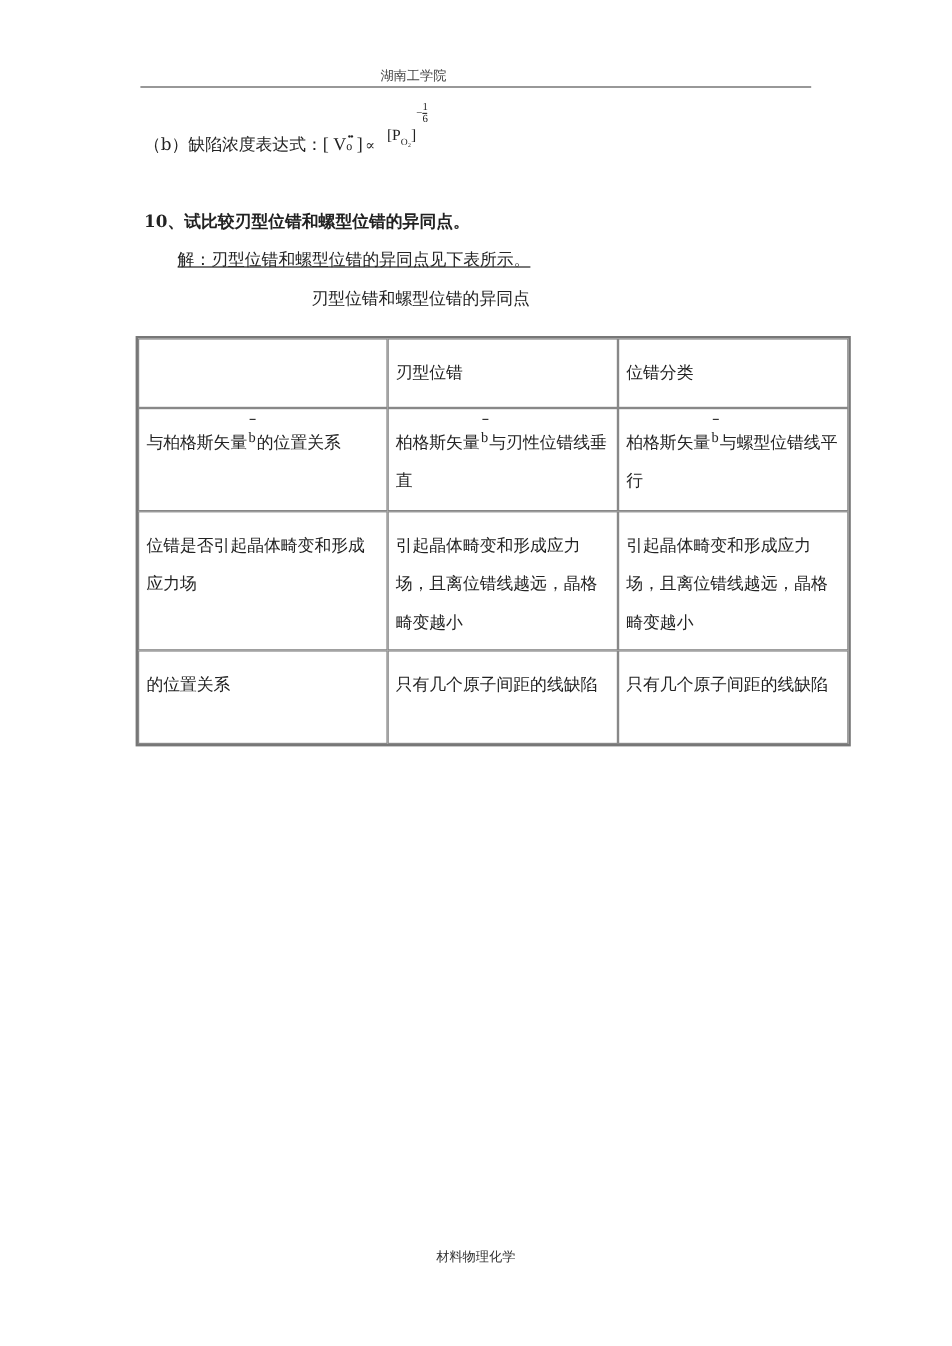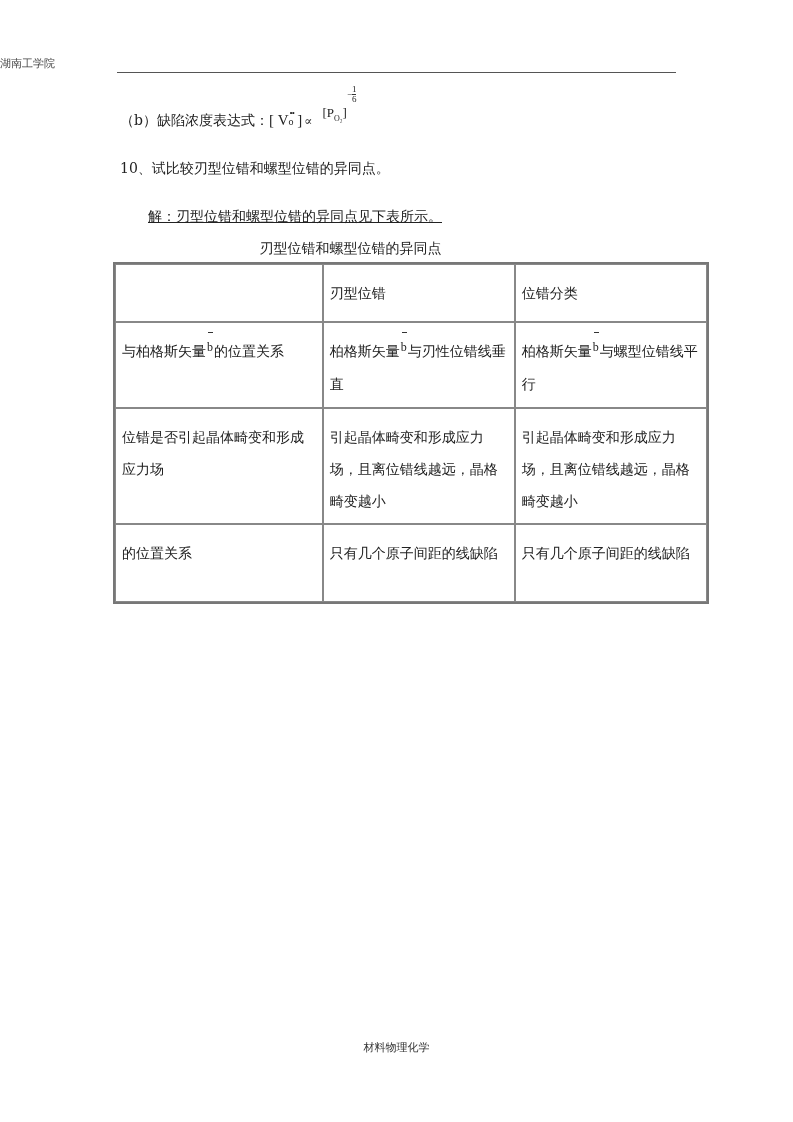--- a/index.html
+++ b/index.html
@@ -1,32 +1,32 @@
 <!DOCTYPE html>
 <html><head>
 <meta charset="utf-8">
 <style>
   html, body { margin: 0; padding: 0; background: #ffffff; }
   body { width: 793px; height: 1122px; position: relative; overflow: hidden;
          font-family: "DejaVu Serif", "Liberation Serif", serif; color: #222; }
-  .header-title { position: absolute; top: 56px; left: 0; width: 689px; text-align: left;
+  .header-title { position: absolute; top: 56px; left: 0; width: 689px; text-align: center;
                   font-size: 11px; color: #444; font-family: Liberation Serif, serif; }
   .header-rule { position: absolute; top: 72px; left: 117px; width: 559px; height: 0;
                  border-top: 1.5px solid #555; }
   .line { position: absolute; font-size: 14px; white-space: nowrap; color: #222; }
   .formula { position: absolute; top: 112px; left: 120px; font-size: 14px; white-space: nowrap; }
   .formula .v { font-family: "Liberation Serif", serif; font-size: 15px; }
   .formula .sub0 { position: relative; font-size: 10px; }
   .formula .dots { position: absolute; top: -8px; left: 1px; font-size: 9px; letter-spacing: -1px; }
   .formula .prop { font-size: 12px; margin-left: 2px; }
   .formula .po2 { position: relative; top: -8px; margin-left: 10px; font-family: "Liberation Serif", serif; font-size: 13px; }
   .formula .po2 sub { font-size: 8px; }
   .formula .exp { position: absolute; top: -20px; font-size: 9px; line-height: 9px; text-align: center; }
   .caption { position: absolute; top: 240px; left: 0; width: 701px; text-align: center; font-size: 14px; }
-  table.cmp { position: absolute; top: 262px; left: 113px; width: 596px; border-collapse: separate;
+  table.cmp { position: absolute; top: 280px; left: 113px; width: 596px; border-collapse: separate;
               border-spacing: 0; border: 2px solid #777; }
   table.cmp td { border: 1px solid #888; box-shadow: inset 0 0 0 1px #fff; vertical-align: top;
                  font-size: 14px; line-height: 32px; padding: 12px 6px 6px 6px; color: #222; }
   table.cmp td.c0 { width: 196px; margin-top: 48px; }
   table.cmp td.c1 { width: 180px; }
   table.cmp td.c2 { width: 180px; }
   .b-vec { display: inline-block; position: relative; font-family: "Liberation Serif", serif;
            font-size: 12px; top: -5px; margin: 0 1px; }
   .b-vec::before { content: ""; position: absolute; top: 1px; left: 1px; width: 5px; border-top: 1px solid #333; }
   .footer { position: absolute; top: 1040px; left: 0; width: 793px; text-align: center; font-size: 11px; color: #333; }
@@ -34,21 +34,21 @@
 </head>
 <body>
 
 <div class="header-title">湖南工学院</div>
 <div class="header-rule"></div>
 
 <div class="formula">
   <span>（b）缺陷浓度表达式：</span><span class="v"><span>[ V</span><span class="sub0"><span class="dots">••</span><span>o</span></span><span> ]</span></span><span class="prop">∝</span><span class="po2"><span>[P</span><sub>O₂</sub><span>]</span><span class="exp"><span>−</span><span style="display:inline-block;vertical-align:middle;text-align:center;"><span style="display:block;border-bottom:1px solid #333;">1</span><span style="display:block;">6</span></span></span></span>
 </div>
 
-<div class="line" style="top:160px; left:120px;">10、试比较刃型位错和螺型位错的异同点。</div>
+<div class="line" style="top:176px; left:120px;font-weight:bold;">10、试比较刃型位错和螺型位错的异同点。</div>
 <div class="line" style="top:208px; left:148px;text-decoration:underline;">解：刃型位错和螺型位错的异同点见下表所示。</div>
 <div class="caption">刃型位错和螺型位错的异同点</div>
 
 <table class="cmp">
   <tbody>
       <tr style="height:58px;">
     <td class="c0"></td>
     <td class="c1">刃型位错</td>
     <td class="c2">位错分类</td>
   </tr>

